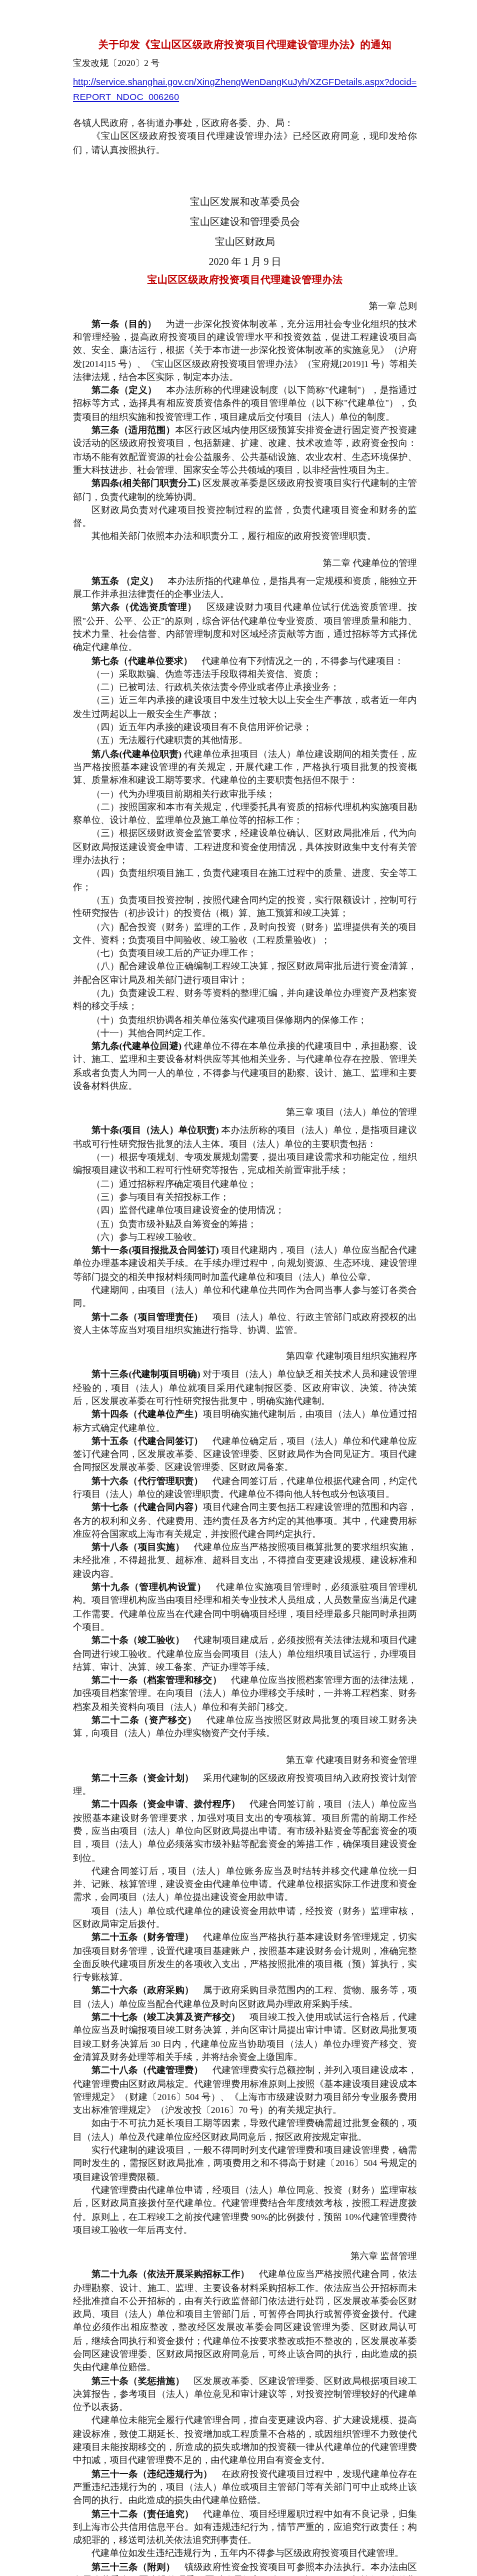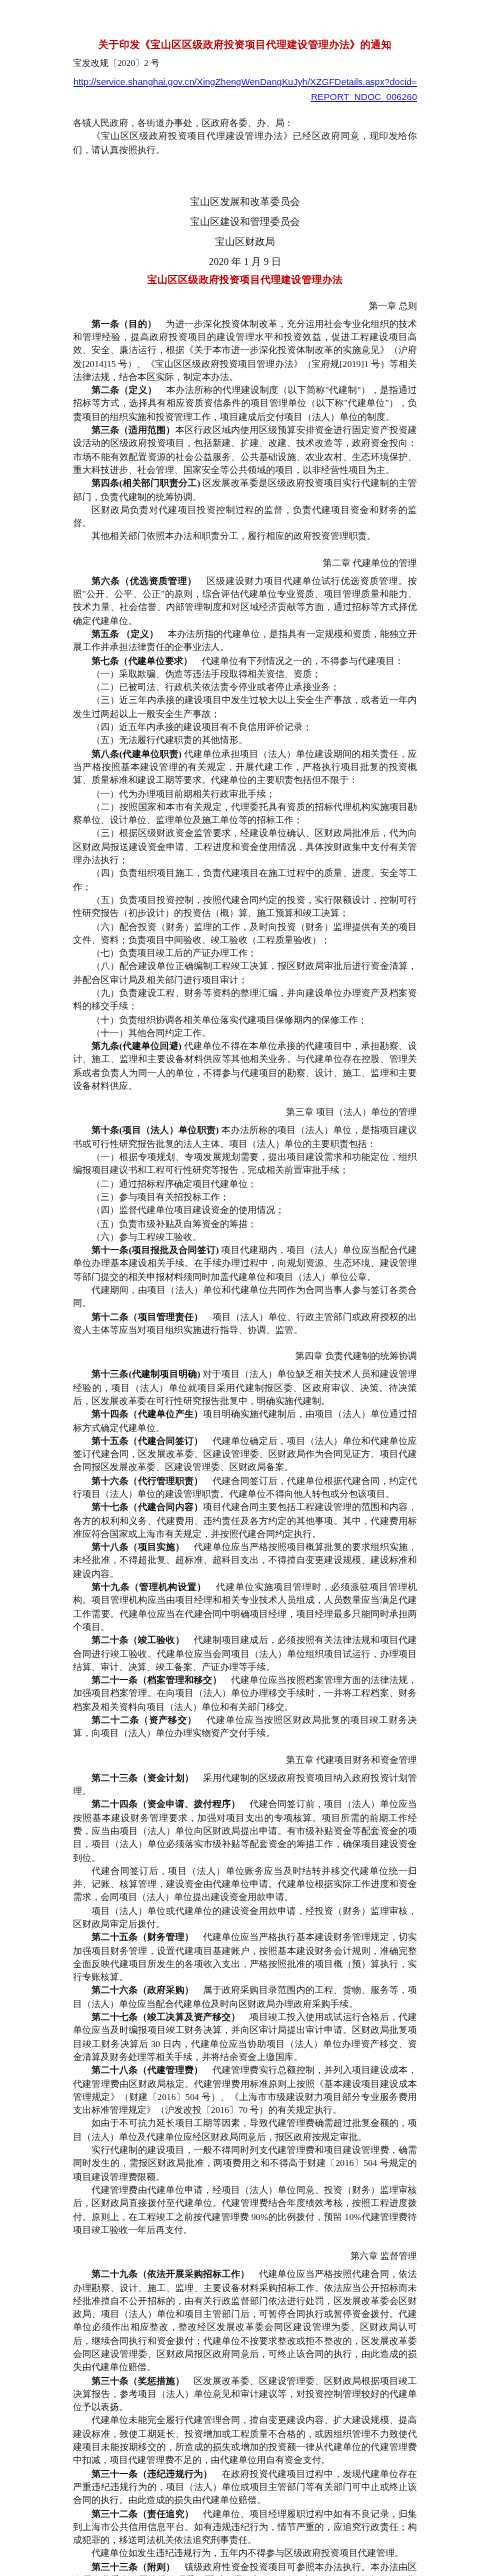--- a/index.html
+++ b/index.html
@@ -9,21 +9,21 @@
     color:#141414;
     overflow:hidden;
   }
   .page{box-sizing:border-box;width:477px;padding:38px 60px 27px 73px;}
   .notice-title{
     color:#c00000;font-weight:bold;font-size:10.2px;line-height:14.3px;
     text-align:center;letter-spacing:0.3px;
   }
   .doc-number{text-align:left;font-size:8.9px;margin-top:6.1px;line-height:11.6px;}
   .doc-link{
-    display:block;text-align:right;font-size:9.2px;line-height:15px;
+    display:block;text-align:left;font-size:9.2px;line-height:15px;
     color:#1414d2;word-break:break-all;margin-top:4.8px;
     font-family:"Liberation Sans","DejaVu Sans",sans-serif;
   }
   .recipients{font-size:9.2px;line-height:13.3px;margin-top:12.3px;text-align:justify;}
   .para{font-size:9.2px;line-height:13.3px;text-align:justify;text-indent:2em;margin:0;}
   .signature{margin-top:35px;text-align:center;font-size:10px;line-height:20px;}
   .law-title{
     color:#c00000;font-weight:bold;font-size:10px;text-align:center;
     margin-top:1px;line-height:13.6px;letter-spacing:0.3px;
   }
@@ -56,22 +56,22 @@
 
   <div id="regulation-body">
       <div class="chapter-heading">第一章  总则</div>
       <div class="para"><span class="article-label">第一条（目的）</span>　为进一步深化投资体制改革，充分运用社会专业化组织的技术和管理经验，提高政府投资项目的建设管理水平和投资效益，促进工程建设项目高效、安全、廉洁运行，根据《关于本市进一步深化投资体制改革的实施意见》（沪府发[2014]15 号）、《宝山区区级政府投资项目管理办法》（宝府规[2019]1 号）等相关法律法规，结合本区实际，制定本办法。</div>
       <div class="para"><span class="article-label">第二条（定义）</span>　本办法所称的代理建设制度（以下简称"代建制"），是指通过招标等方式，选择具有相应资质资信条件的项目管理单位（以下称"代建单位"），负责项目的组织实施和投资管理工作，项目建成后交付项目（法人）单位的制度。</div>
       <div class="para"><span class="article-label">第三条（适用范围）</span>本区行政区域内使用区级预算安排资金进行固定资产投资建设活动的区级政府投资项目，包括新建、扩建、改建、技术改造等，政府资金投向：市场不能有效配置资源的社会公益服务、公共基础设施、农业农村、生态环境保护、重大科技进步、社会管理、国家安全等公共领域的项目，以非经营性项目为主。</div>
       <div class="para"><span class="article-label">第四条(相关部门职责分工)</span> 区发展改革委是区级政府投资项目实行代建制的主管部门，负责代建制的统筹协调。</div>
       <div class="para">区财政局负责对代建项目投资控制过程的监督，负责代建项目资金和财务的监督。</div>
       <div class="para">其他相关部门依照本办法和职责分工，履行相应的政府投资管理职责。</div>
       <div class="chapter-heading">第二章  代建单位的管理</div>
+      <div class="para"><span class="article-label">第五条 （定义）</span>　本办法所指的代建单位，是指具有一定规模和资质，能独立开展工作并承担法律责任的企事业法人。</div>
       <div class="para"><span class="article-label">第六条（优选资质管理）</span>　区级建设财力项目代建单位试行优选资质管理。按照"公开、公平、公正"的原则，综合评估代建单位专业资质、项目管理质量和能力、技术力量、社会信誉、内部管理制度和对区域经济贡献等方面，通过招标等方式择优确定代建单位。</div>
-      <div class="para"><span class="article-label">第五条 （定义）</span>　本办法所指的代建单位，是指具有一定规模和资质，能独立开展工作并承担法律责任的企事业法人。</div>
       <div class="para"><span class="article-label">第七条（代建单位要求）</span>　代建单位有下列情况之一的，不得参与代建项目：</div>
       <div class="para">（一）采取欺骗、伪造等违法手段取得相关资信、资质；</div>
       <div class="para">（二）已被司法、行政机关依法责令停业或者停止承接业务；</div>
       <div class="para">（三）近三年内承接的建设项目中发生过较大以上安全生产事故，或者近一年内发生过两起以上一般安全生产事故；</div>
       <div class="para">（四）近五年内承接的建设项目有不良信用评价记录；</div>
       <div class="para">（五）无法履行代建职责的其他情形。</div>
       <div class="para"><span class="article-label">第八条(代建单位职责)</span> 代建单位承担项目（法人）单位建设期间的相关责任，应当严格按照基本建设管理的有关规定，开展代建工作，严格执行项目批复的投资概算、质量标准和建设工期等要求。代建单位的主要职责包括但不限于：</div>
       <div class="para">（一）代为办理项目前期相关行政审批手续；</div>
       <div class="para">（二）按照国家和本市有关规定，代理委托具有资质的招标代理机构实施项目勘察单位、设计单位、监理单位及施工单位等的招标工作；</div>
       <div class="para">（三）根据区级财政资金监管要求，经建设单位确认、区财政局批准后，代为向区财政局报送建设资金申请、工程进度和资金使用情况，具体按财政集中支付有关管理办法执行；</div>
@@ -88,21 +88,21 @@
       <div class="para"><span class="article-label">第十条(项目（法人）单位职责)</span> 本办法所称的项目（法人）单位，是指项目建议书或可行性研究报告批复的法人主体。项目（法人）单位的主要职责包括：</div>
       <div class="para">（一）根据专项规划、专项发展规划需要，提出项目建设需求和功能定位，组织编报项目建议书和工程可行性研究等报告，完成相关前置审批手续；</div>
       <div class="para">（二）通过招标程序确定项目代建单位；</div>
       <div class="para">（三）参与项目有关招投标工作；</div>
       <div class="para">（四）监督代建单位项目建设资金的使用情况；</div>
       <div class="para">（五）负责市级补贴及自筹资金的筹措；</div>
       <div class="para">（六）参与工程竣工验收。</div>
       <div class="para"><span class="article-label">第十一条(项目报批及合同签订)</span> 项目代建期内，项目（法人）单位应当配合代建单位办理基本建设相关手续。在手续办理过程中，向规划资源、生态环境、建设管理等部门提交的相关申报材料须同时加盖代建单位和项目（法人）单位公章。</div>
       <div class="para">代建期间，由项目（法人）单位和代建单位共同作为合同当事人参与签订各类合同。</div>
       <div class="para"><span class="article-label">第十二条（项目管理责任）</span>　项目（法人）单位、行政主管部门或政府授权的出资人主体等应当对项目组织实施进行指导、协调、监管。</div>
-      <div class="chapter-heading">第四章  负责代建制的统筹协调</div>
+      <div class="chapter-heading">第四章  代建制项目组织实施程序</div>
       <div class="para"><span class="article-label">第十三条(代建制项目明确)</span> 对于项目（法人）单位缺乏相关技术人员和建设管理经验的，项目（法人）单位就项目采用代建制报区委、区政府审议、决策。待决策后，区发展改革委在可行性研究报告批复中，明确实施代建制。</div>
       <div class="para"><span class="article-label">第十四条（代建单位产生）</span>项目明确实施代建制后，由项目（法人）单位通过招标方式确定代建单位。</div>
       <div class="para"><span class="article-label">第十五条（代建合同签订）</span>　代建单位确定后，项目（法人）单位和代建单位应签订代建合同，区发展改革委、区建设管理委、区财政局作为合同见证方。项目代建合同报区发展改革委、区建设管理委、区财政局备案。</div>
       <div class="para"><span class="article-label">第十六条（代行管理职责）</span>　代建合同签订后，代建单位根据代建合同，约定代行项目（法人）单位的建设管理职责。代建单位不得向他人转包或分包该项目。</div>
       <div class="para"><span class="article-label">第十七条（代建合同内容）</span>项目代建合同主要包括工程建设管理的范围和内容，各方的权利和义务、代建费用、违约责任及各方约定的其他事项。其中，代建费用标准应符合国家或上海市有关规定，并按照代建合同约定执行。</div>
       <div class="para"><span class="article-label">第十八条（项目实施）</span>　代建单位应当严格按照项目概算批复的要求组织实施，未经批准，不得超批复、超标准、超科目支出，不得擅自变更建设规模、建设标准和建设内容。</div>
       <div class="para"><span class="article-label">第十九条（管理机构设置）</span>　代建单位实施项目管理时，必须派驻项目管理机构。项目管理机构应当由项目经理和相关专业技术人员组成，人员数量应当满足代建工作需要。代建单位应当在代建合同中明确项目经理，项目经理最多只能同时承担两个项目。</div>
       <div class="para"><span class="article-label">第二十条（竣工验收）</span>　代建制项目建成后，必须按照有关法律法规和项目代建合同进行竣工验收。代建单位应当会同项目（法人）单位组织项目试运行，办理项目结算、审计、决算、竣工备案、产证办理等手续。</div>
       <div class="para"><span class="article-label">第二十一条（档案管理和移交）</span>　代建单位应当按照档案管理方面的法律法规，加强项目档案管理。在向项目（法人）单位办理移交手续时，一并将工程档案、财务档案及相关资料向项目（法人）单位和有关部门移交。</div>
       <div class="para"><span class="article-label">第二十二条（资产移交）</span>　代建单位应当按照区财政局批复的项目竣工财务决算，向项目（法人）单位办理实物资产交付手续。</div>

